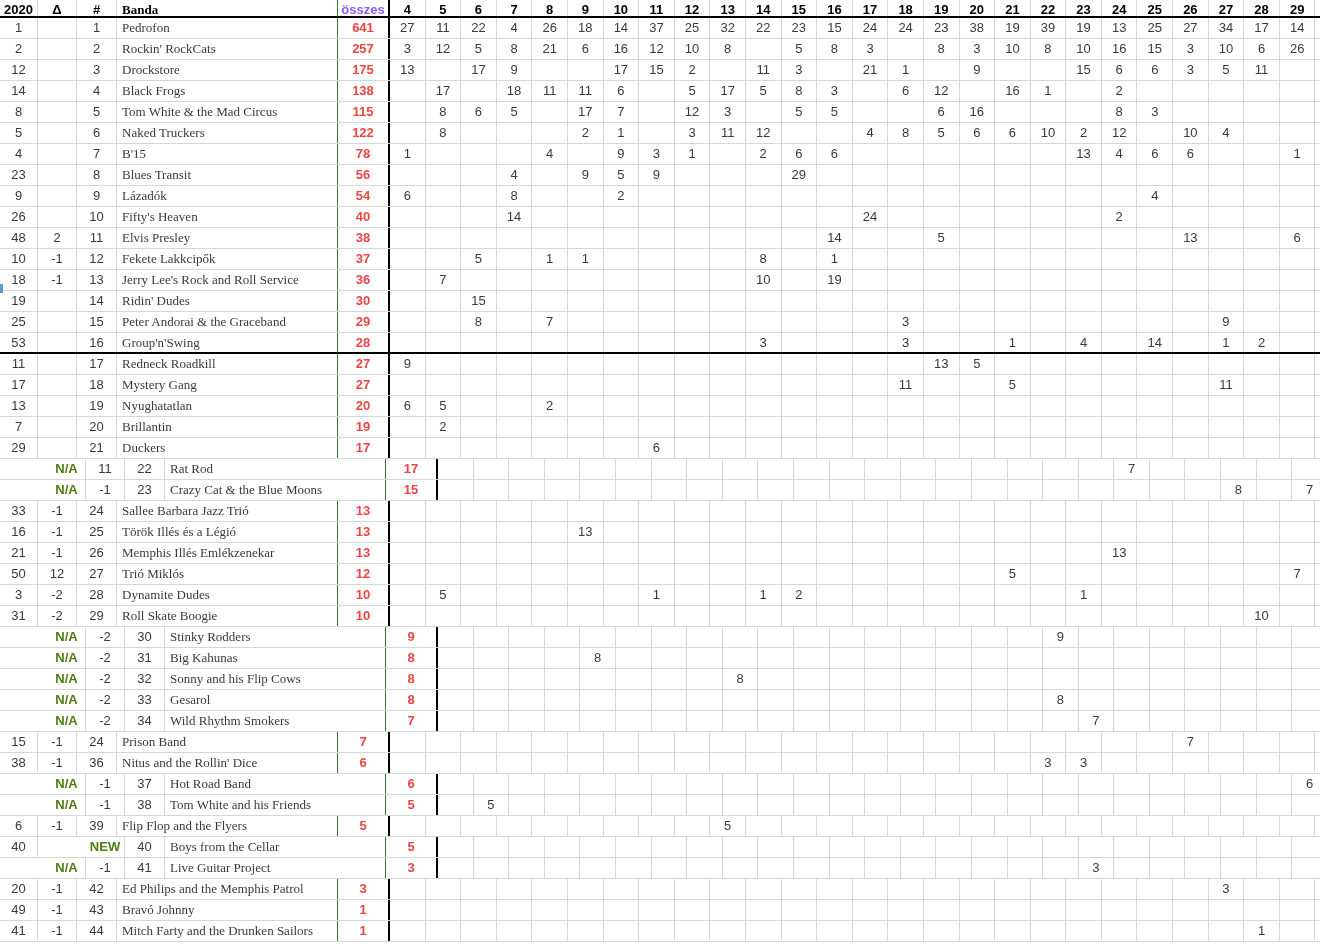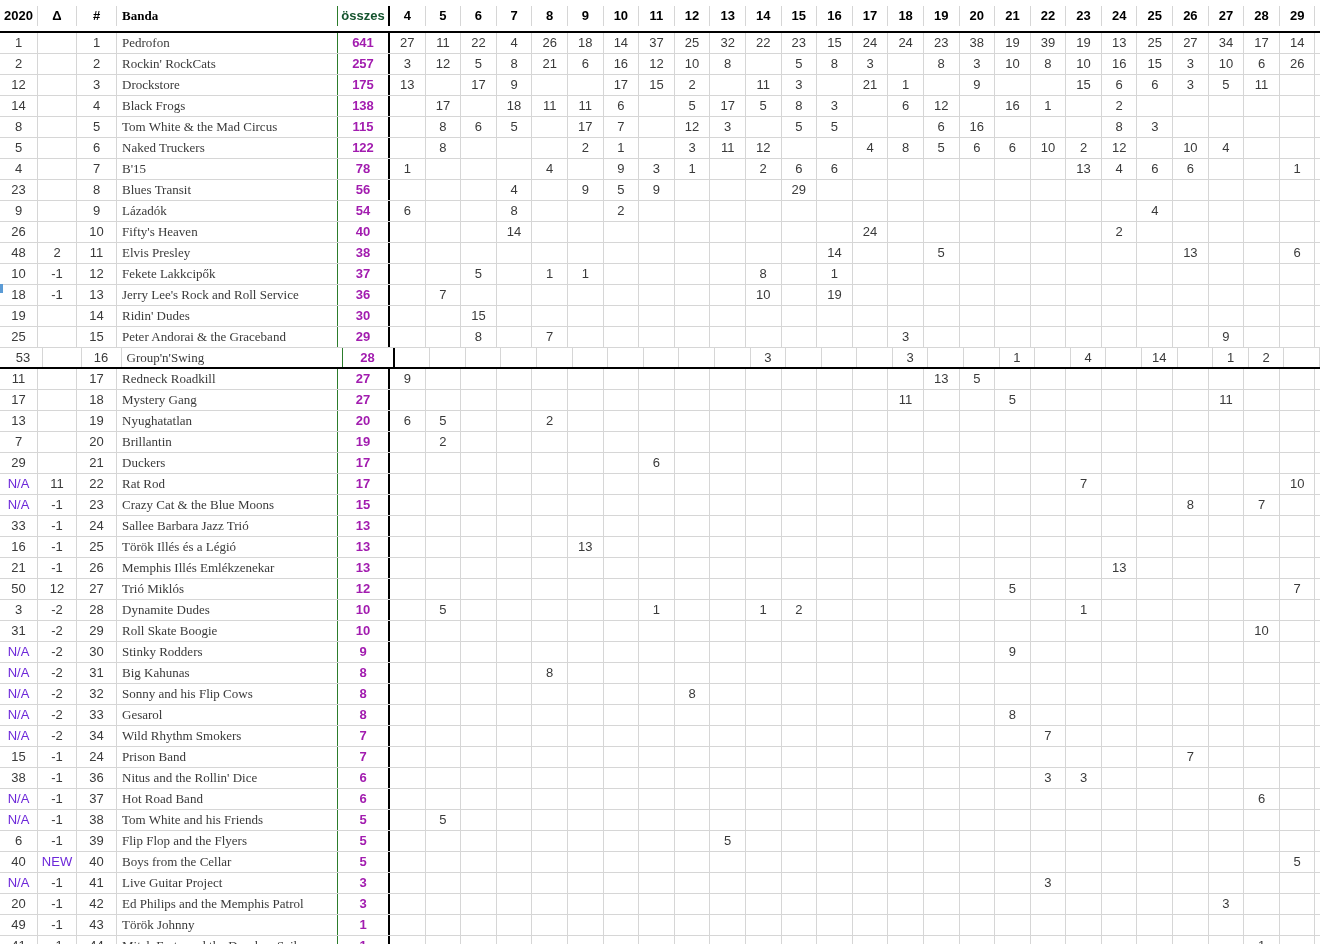--- a/index.html
+++ b/index.html
@@ -1,31 +1,31 @@
 <!DOCTYPE html>
 <html><head>
 <meta charset="utf-8">
 <style>
   html,body{margin:0;padding:0;background:#ffffff;}
   .sheet{
     position:relative;width:1320px;height:944px;background:#ffffff;overflow:hidden;
     font-family:"Liberation Sans",sans-serif;font-size:13px;color:#3a3a3a;
   }
   .row{display:flex;height:21px;line-height:20px;border-bottom:1px solid #d6d6d6;box-sizing:border-box;background:#ffffff;}
-  .row.header{height:33px;line-height:20px;border-bottom:2px solid #000000;font-weight:bold;color:#000000;align-items:center;}
-  .row.sep{border-bottom:2px solid #000000;justify-content:flex-end;}
+  .row.header{height:18px;line-height:20px;border-bottom:2px solid #000000;font-weight:bold;color:#000000;}
+  .row.sep{border-bottom:2px solid #000000;}
   .c{box-sizing:border-box;flex:none;border-right:1px solid #d6d6d6;text-align:center;overflow:hidden;white-space:nowrap;}
   .c.year{width:38px;}
   .c.delta{width:39px;}
   .c.rank{width:40px;}
   .c.band{width:221px;text-align:left;padding-left:5px;border-right:1px solid #2c7c2c;font-family:Liberation Serif, serif;}
-  .c.total{width:52px;border-right:2px solid #000000;color:#a21caf;font-weight:bold;}
-  .row.header .c.total{color:#14532d;}
+  .c.total{width:52px;border-right:2px solid #000000;color:#ef4444;font-weight:bold;}
+  .row.header .c.total{color:#8b5cf6;}
   .c.week{width:35.6px;}
-  .bold{font-weight:normal;color:#6d28d9;}
+  .bold{font-weight:bold;color:#4d7c0f;margin-left:48px;}
   .blue-marker{position:absolute;left:0;top:284px;width:3px;height:9px;background:#5b9bd5;}
 </style>
 </head>
 <body>
 
 <div class="sheet" id="sheet">
   <div class="blue-marker"></div>
 <div class="row header">
       <div class="c year">2020</div>
       <div class="c delta">Δ</div>
@@ -1442,21 +1442,21 @@
       <div class="c week"></div>
       <div class="c week"></div>
       <div class="c week">3</div>
       <div class="c week"></div>
       <div class="c week"></div>
     </div>
     <div class="row">
       <div class="c year">49</div>
       <div class="c delta">-1</div>
       <div class="c rank">43</div>
-      <div class="c band">Török Johnny</div>
+      <div class="c band">Bravó Johnny</div>
       <div class="c total">1</div>
       <div class="c week"></div>
       <div class="c week"></div>
       <div class="c week"></div>
       <div class="c week"></div>
       <div class="c week"></div>
       <div class="c week"></div>
       <div class="c week"></div>
       <div class="c week"></div>
       <div class="c week"></div>

